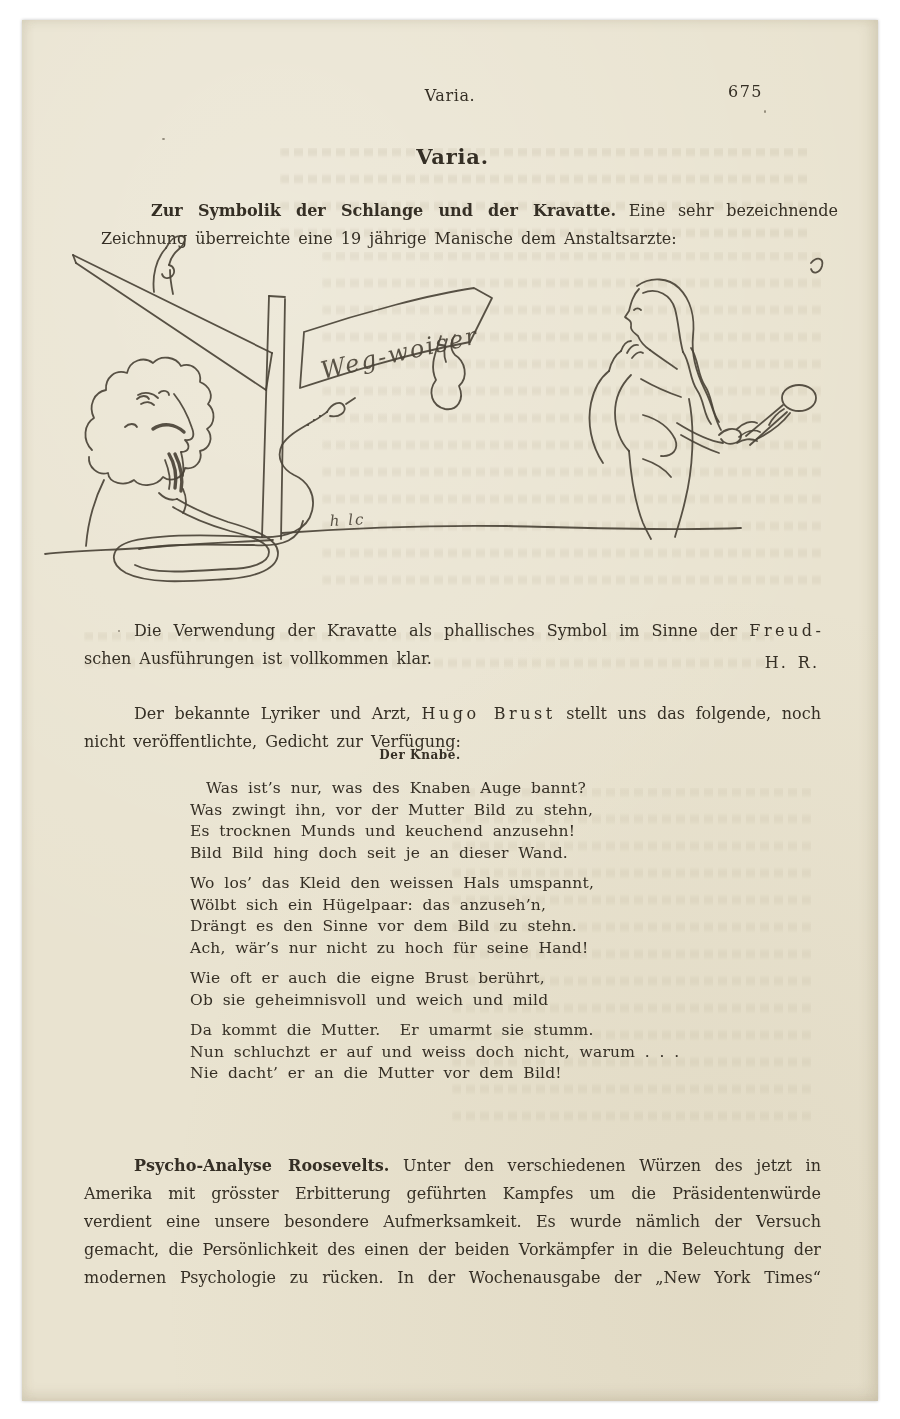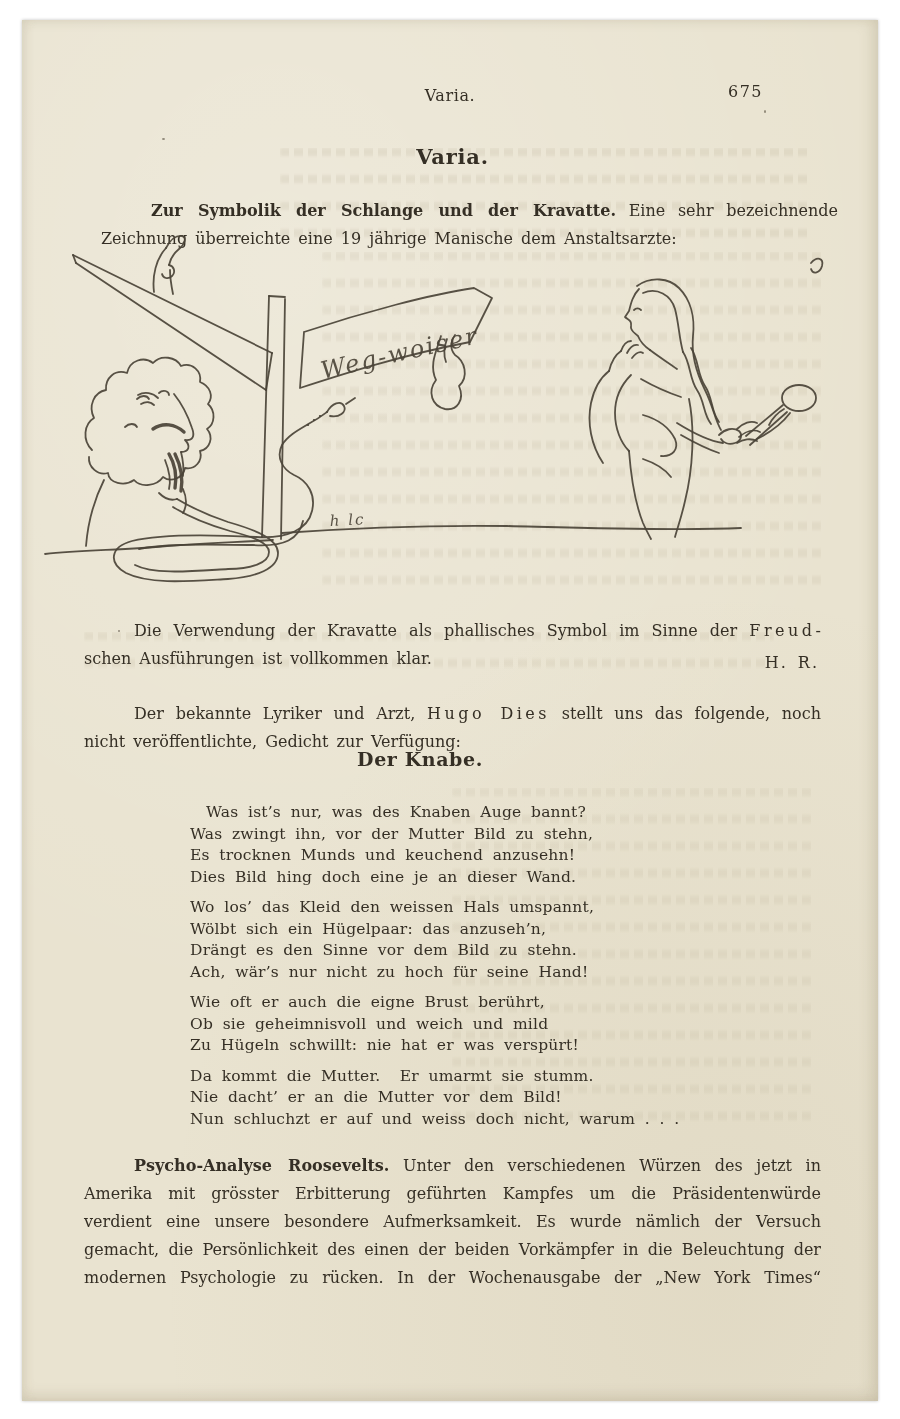--- a/index.html
+++ b/index.html
@@ -46,29 +46,29 @@
   }
   #para-symbolik{top:161px;margin-left:17px;}
   #para-freud{top:581px;}
   #para-salus{top:664px;}
   #para-roosevelt{top:1116px;text-align-last:justify;}
   .lead-bold{font-weight:bold;word-spacing:5px;}
   .sperr{letter-spacing:3.5px;}
   .hr-sig{position:absolute;right:2px;bottom:2px;line-height:1;letter-spacing:2px;text-indent:0;margin-left:32px;}
   .poem-title{
     position:absolute;top:728px;left:168px;width:460px;text-align:center;
-    font-size:19px;font-weight:bold;letter-spacing:.6px;
+    font-size:12px;font-weight:bold;letter-spacing:.6px;
   }
   .poem{
     position:absolute;left:168px;top:758px;font-size:15.5px;line-height:21.5px;
     word-spacing:4.5px;letter-spacing:.2px;
   }
   .stanza{margin-bottom:9px;}
   .poem-line{white-space:pre-wrap;}
-  .poem-line.opening{padding-left:16px;margin-top:24px;}
+  .poem-line.opening{padding-left:16px;}
   .sketch{position:absolute;left:20px;top:212px;z-index:1;}
   .sketch path, .sketch ellipse, .sketch line{
     fill:none;stroke:#4a4337;stroke-width:1.8;stroke-linecap:round;stroke-linejoin:round;opacity:.92;
   }
   .sketch .thick{stroke-width:3.4;}
   .sketch .dot{fill:#4a4337;stroke:none;}
   .sketch text{fill:#4a4337;stroke:none;opacity:.9;}
   .sign-script{font-size:24px;font-style:italic;letter-spacing:2px;font-family:"DejaVu Serif",serif;}
   .initials-script{font-size:15px;font-style:italic;letter-spacing:2px;font-family:"DejaVu Serif",serif;opacity:.8;}
 </style>
@@ -184,45 +184,44 @@
         <ellipse cx="757" cy="166" rx="17" ry="13"></ellipse>
         <path d="M741,173 L704,204"></path>
         <path d="M745,180 L708,213"></path>
         <path d="M748,181 C739,193 727,201 715,207"></path>
         <path d="M742,177 C735,181 730,187 727,193"></path>
       </g>
     </svg>
 
     <p class="para" id="para-freud"><span>Die Verwendung der Kravatte als phallisches Symbol im Sinne der </span><span class="sperr">Freud</span><span>-schen Ausführungen ist vollkommen klar.</span><span class="hr-sig">H. R.</span></p>
 
-    <p class="para" id="para-salus"><span>Der bekannte Lyriker und Arzt, </span><span class="sperr">Hugo Dies</span><span> stellt uns das folgende, noch nicht veröffentlichte, Gedicht zur Verfügung:</span></p>
+    <p class="para" id="para-salus"><span>Der bekannte Lyriker und Arzt, </span><span class="sperr">Hugo Brust</span><span> stellt uns das folgende, noch nicht veröffentlichte, Gedicht zur Verfügung:</span></p>
 
     <div class="poem-title">Der Knabe.</div>
 
     <div class="poem">
       <div class="stanza">
         <div class="poem-line opening">Was ist’s nur, was des Knaben Auge bannt?</div>
         <div class="poem-line">Was zwingt ihn, vor der Mutter Bild zu stehn,</div>
         <div class="poem-line">Es trocknen Munds und keuchend anzusehn!</div>
-        <div class="poem-line">Dies Bild hing doch eine je an dieser Wand.</div>
+        <div class="poem-line">Bild Bild hing doch seit je an dieser Wand.</div>
       </div>
       <div class="stanza">
         <div class="poem-line">Wo los’ das Kleid den weissen Hals umspannt,</div>
         <div class="poem-line">Wölbt sich ein Hügelpaar: das anzuseh’n,</div>
         <div class="poem-line">Drängt es den Sinne vor dem Bild zu stehn.</div>
         <div class="poem-line">Ach, wär’s nur nicht zu hoch für seine Hand!</div>
       </div>
       <div class="stanza">
         <div class="poem-line">Wie oft er auch die eigne Brust berührt,</div>
         <div class="poem-line">Ob sie geheimnisvoll und weich und mild</div>
-        <div class="poem-line">Zu Hügeln schwillt: nie hat er was verspürt!</div>
       </div>
       <div class="stanza">
         <div class="poem-line">Da kommt die Mutter.  Er umarmt sie stumm.</div>
+        <div class="poem-line">Nun schluchzt er auf und weiss doch nicht, warum . . .</div>
         <div class="poem-line">Nie dacht’ er an die Mutter vor dem Bild!</div>
-        <div class="poem-line">Nun schluchzt er auf und weiss doch nicht, warum . . .</div>
       </div>
     </div>
 
     <p class="para" id="para-roosevelt"><span class="lead-bold">Psycho-Analyse Roosevelts.</span> <span>Unter den verschiedenen Würzen des jetzt in Amerika mit grösster Erbitterung geführten Kampfes um die Präsidentenwürde verdient eine unsere besondere Aufmerksamkeit. Es wurde nämlich der Versuch gemacht, die Persönlichkeit des einen der beiden Vorkämpfer in die Beleuchtung der modernen Psychologie zu rücken. In der Wochenausgabe der „New York Times“</span></p>
 
   </div>
 </div>
 
 </body></html>

